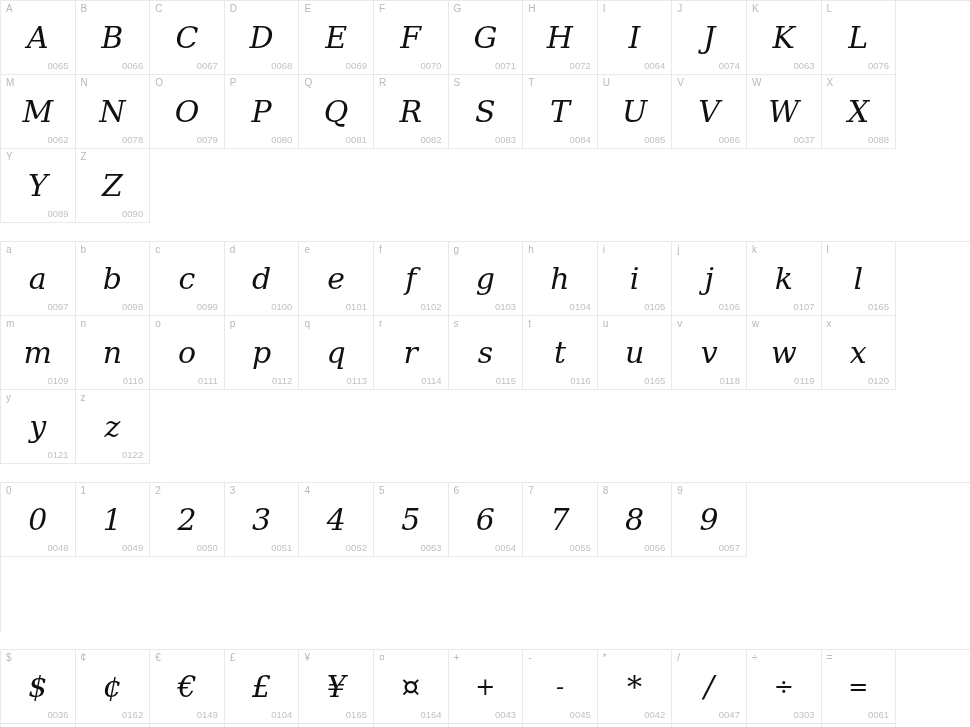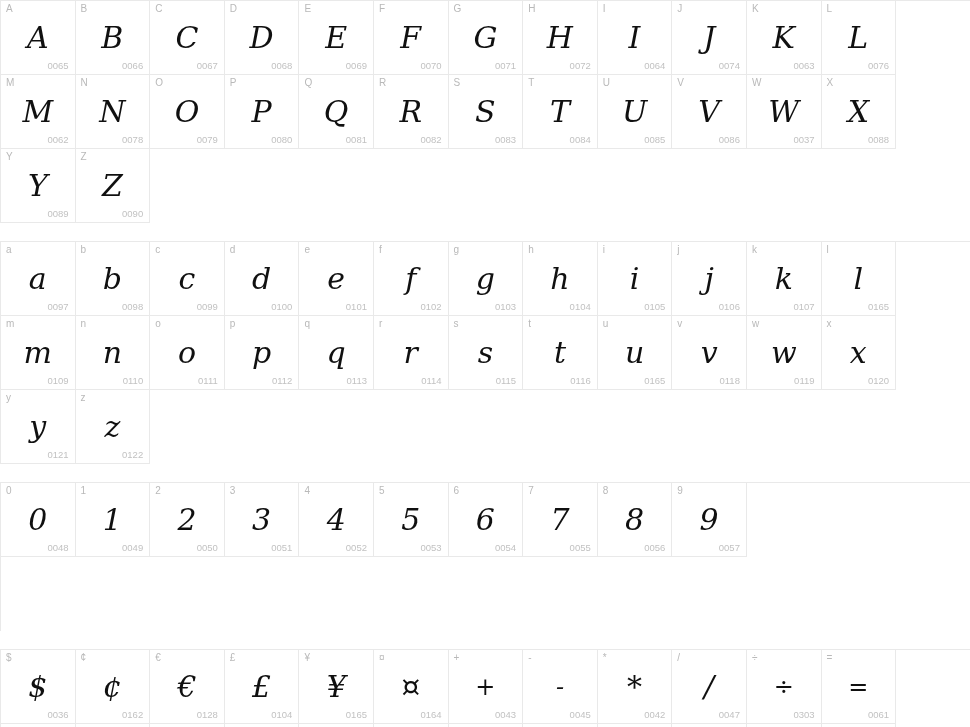--- a/index.html
+++ b/index.html
@@ -406,21 +406,21 @@
         <div class="code-label">0036</div>
       </div>
       <div class="cell">
         <div class="corner-label">¢</div>
         <div class="glyph">¢</div>
         <div class="code-label">0162</div>
       </div>
       <div class="cell">
         <div class="corner-label">€</div>
         <div class="glyph">€</div>
-        <div class="code-label">0128</div>
+        <div class="code-label">0149</div>
       </div>
       <div class="cell">
         <div class="corner-label">£</div>
         <div class="glyph">£</div>
         <div class="code-label">0104</div>
       </div>
       <div class="cell">
         <div class="corner-label">¥</div>
         <div class="glyph">¥</div>
         <div class="code-label">0165</div>

